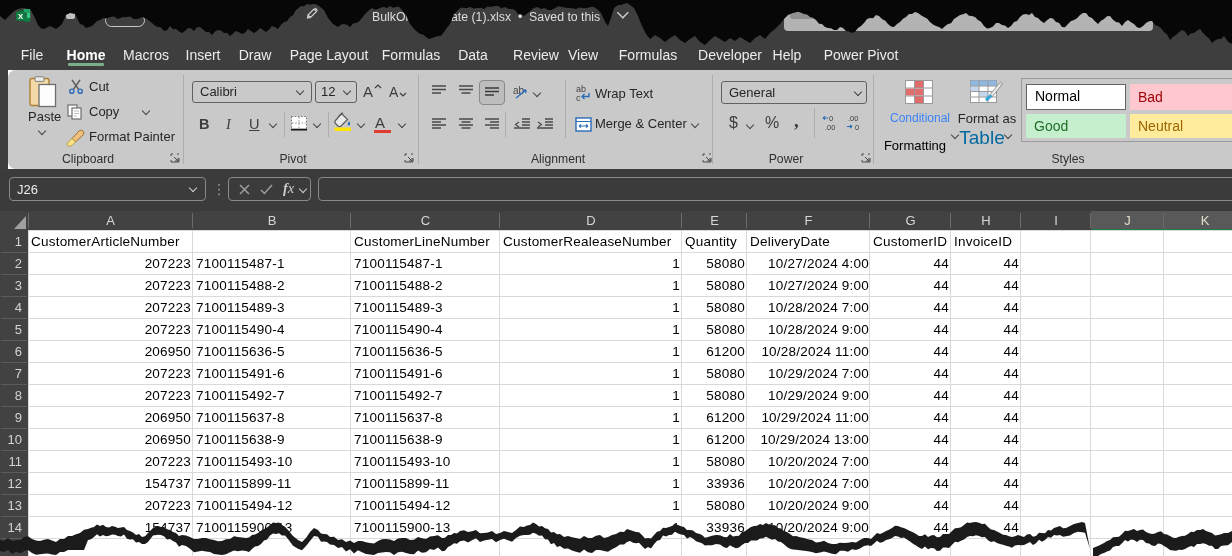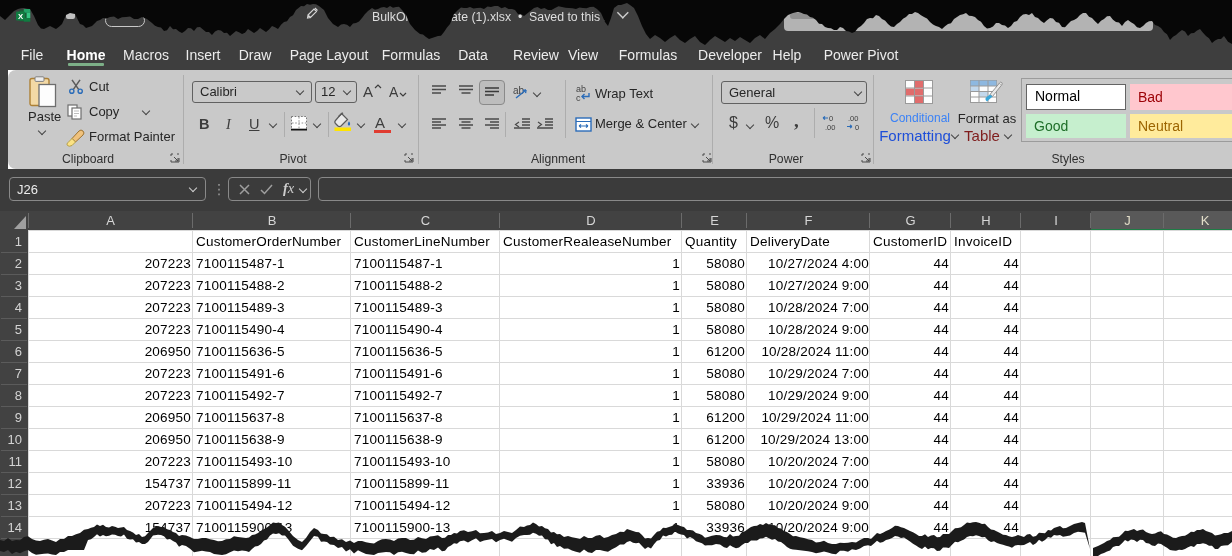--- a/index.html
+++ b/index.html
@@ -223,34 +223,34 @@
 
 <svg class="ab" width="28" height="24" style="left:905px;top:80px" viewBox="0 0 28 24">
  <rect x="0.5" y="0.5" width="27" height="23" fill="#fdfdfd" stroke="#9a9a9a"></rect>
  <rect x="9.8" y="1" width="8.4" height="7" fill="#e06c6c"></rect>
  <rect x="9.8" y="8.5" width="8.4" height="7" fill="#e06c6c"></rect>
  <rect x="1" y="8.5" width="8.3" height="7" fill="#e06c6c"></rect>
  <rect x="9.8" y="16" width="8.4" height="7" fill="#e06c6c"></rect>
  <path d="M9.5,0.5 V23.5 M18.5,0.5 V23.5 M0.5,8 H27.5 M0.5,16 H27.5" stroke="#9a9a9a" fill="none"></path>
 </svg>
 <div class="rlab glab" style="left:920px;top:111px;font-size:12px;color:#3b82f6">Conditional</div>
-<div class="rlab glab" style="left:915px;top:127px;font-size:15px;color:#1d4ed8">Formatting</div>
+<div class="rlab glab" style="left:915px;top:138px;font-size:13px;color:#000000">Formatting</div>
 <div class="chev" style="left:952px;top:132px"></div>
 <svg class="ab" width="33" height="27" style="left:970px;top:80px" viewBox="0 0 33 27">
  <rect x="0.5" y="0.5" width="26" height="22" fill="#fdfdfd" stroke="#9a9a9a"></rect>
  <rect x="0.6" y="0.6" width="25.8" height="5.4" fill="#8eb8e0"></rect>
  <rect x="0.6" y="6.2" width="8.6" height="5.3" fill="#c3d8ec"></rect>
  <rect x="9.2" y="11.5" width="8.9" height="5.3" fill="#c3d8ec"></rect>
  <path d="M9,0.5 V22.5 M18,0.5 V22.5 M0.5,6 H26.5 M0.5,11.5 H26.5 M0.5,17 H26.5" stroke="#9a9a9a" fill="none"></path>
  <path d="M29.5,3 L20,14.5 L22.5,16.5 L31.5,5.2 Z" fill="#e8e8e8" stroke="#8a8a8a" stroke-width="0.9"></path>
  <path d="M20,14.5 L22.5,16.5 L17,21.5 Q14.5,19.5 16,17.5 Z" fill="#3ba7d9"></path>
  <path d="M29.5,3 Q30.5,1.5 31.8,2.6 Q33,3.8 31.5,5.2" fill="#e8e8e8" stroke="#8a8a8a" stroke-width="0.9"></path>
 </svg>
 <div class="rlab glab" style="left:987px;top:111px;font-size:13px;color:#262626">Format as</div>
-<div class="rlab glab" style="left:982px;top:127px;font-size:15px;color:#7f1d1d">Table</div>
+<div class="rlab glab" style="left:982px;top:127px;font-size:19px;color:#0369a1">Table</div>
 <div class="chev" style="left:1005px;top:132px"></div>
 <div class="ab" style="left:1021px;top:78px;width:215px;height:64px;border:1px solid #9b9b9b;background:#c9c9c9"></div>
 <div class="ab" style="left:1026px;top:84px;width:100px;height:26px;background:#fff;border:1.6px solid #646464;font-size:14px;color:#000;line-height:23px;padding-left:8px">Normal</div>
 <div class="ab" style="left:1130px;top:84px;width:106px;height:26px;background:#ffc7ce;font-size:14px;color:#9c0006;line-height:26px;padding-left:8px">Bad</div>
 <div class="ab" style="left:1026px;top:114px;width:100px;height:24px;background:#c6efce;font-size:14px;color:#1e6e28;line-height:24px;padding-left:8px">Good</div>
 <div class="ab" style="left:1130px;top:114px;width:106px;height:24px;background:#ffeb9c;font-size:14px;color:#9c6500;line-height:24px;padding-left:8px">Neutral</div>
 <div class="rlab glab" style="left:1068px">Styles</div>
 
 <div class="ab" id="fbar"></div>
 <div class="fbox" style="left:9px;width:197px"></div>
@@ -348,21 +348,21 @@
 <div class="gh" style="top:383.5px"></div>
 <div class="gh" style="top:405.5px"></div>
 <div class="gh" style="top:427.5px"></div>
 <div class="gh" style="top:449.5px"></div>
 <div class="gh" style="top:471.5px"></div>
 <div class="gh" style="top:493.5px"></div>
 <div class="gh" style="top:515.5px"></div>
 <div class="gh" style="top:537.5px"></div>
 
 <div class="gh" style="top:229.5px;background:#d9d9d9"></div>
-<div class="ct" style="left:196px;top:230.5px">CustomerOrderNumber</div>
+<div class="ct" style="left:31px;top:230.5px">CustomerArticleNumber</div>
 <div class="ct" style="left:503px;top:230.5px">CustomerRealeaseNumber</div>
 <div class="ct" style="left:354px;top:230.5px">CustomerLineNumber</div>
 <div class="ct" style="left:685px;top:230.5px">Quantity</div>
 <div class="ct" style="left:750px;top:230.5px">DeliveryDate</div>
 <div class="ct" style="left:873px;top:230.5px">CustomerID</div>
 <div class="ct" style="left:954px;top:230.5px">InvoiceID</div>
 <div class="ct rr" style="left:28px;top:252.5px;width:163px">207223</div>
 <div class="ct" style="left:196px;top:252.5px">7100115487-1</div>
 <div class="ct" style="left:354px;top:252.5px">7100115487-1</div>
 <div class="ct rr" style="left:500px;top:252.5px;width:180px">1</div>

